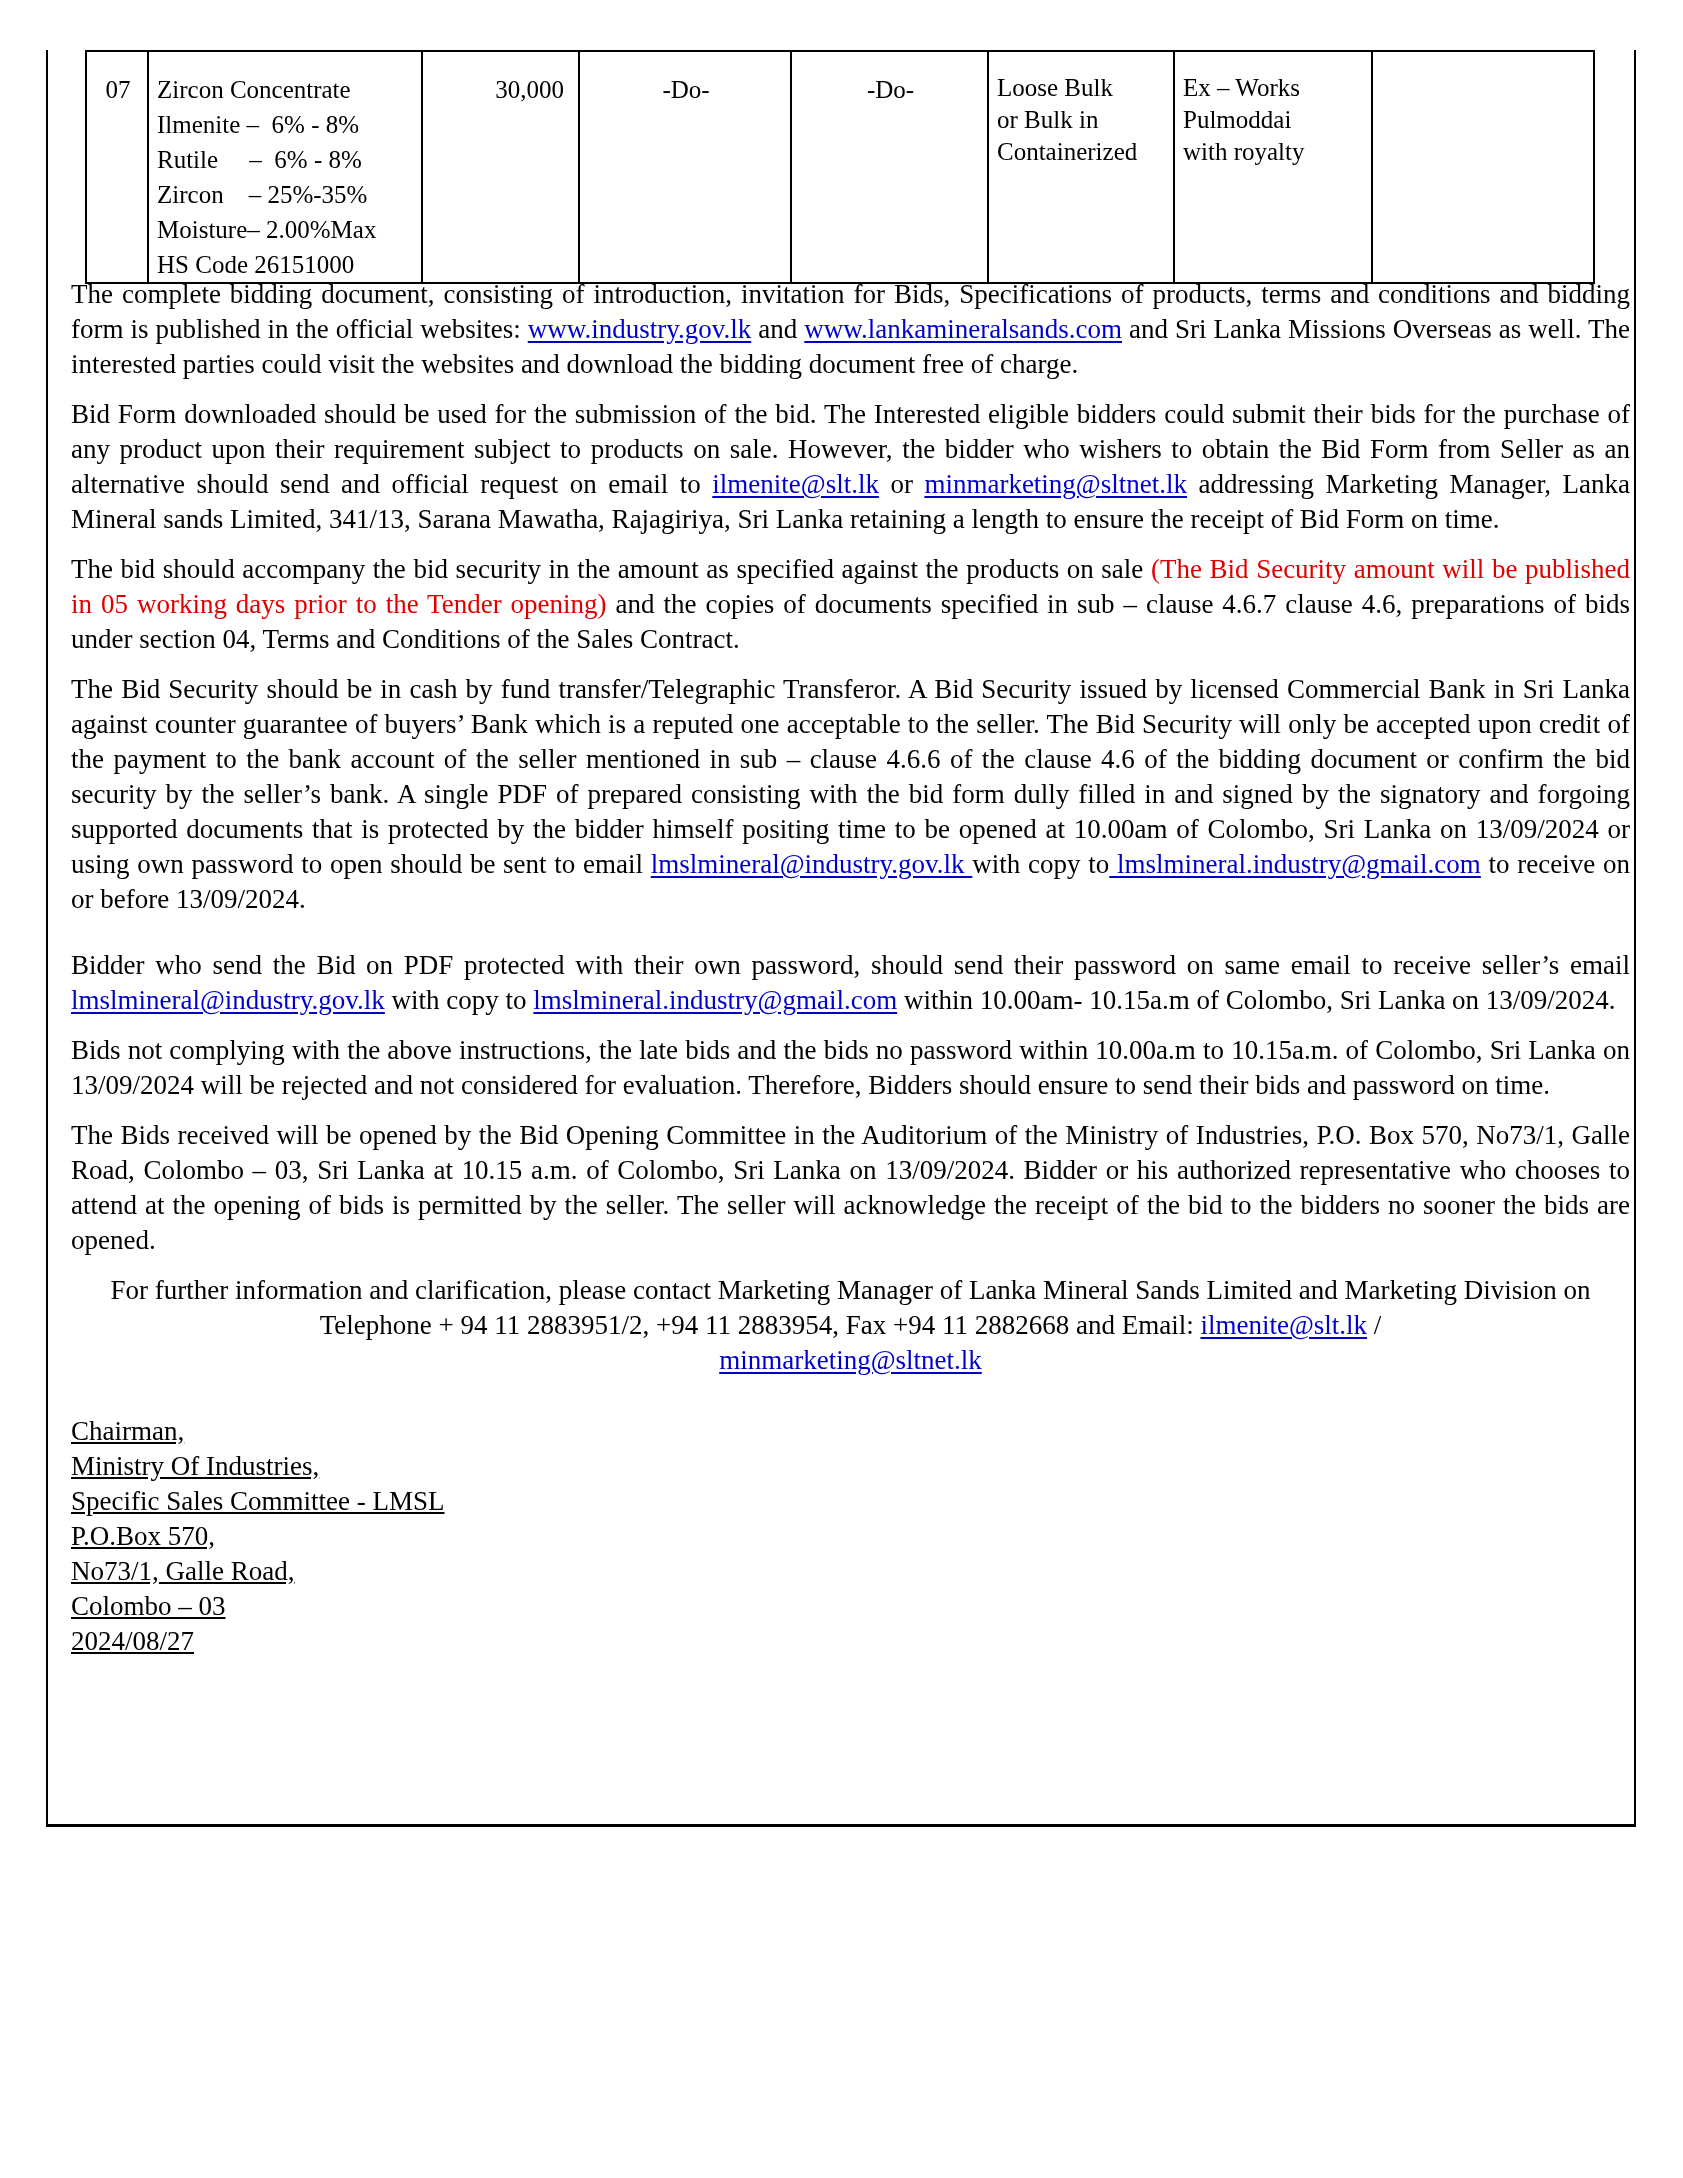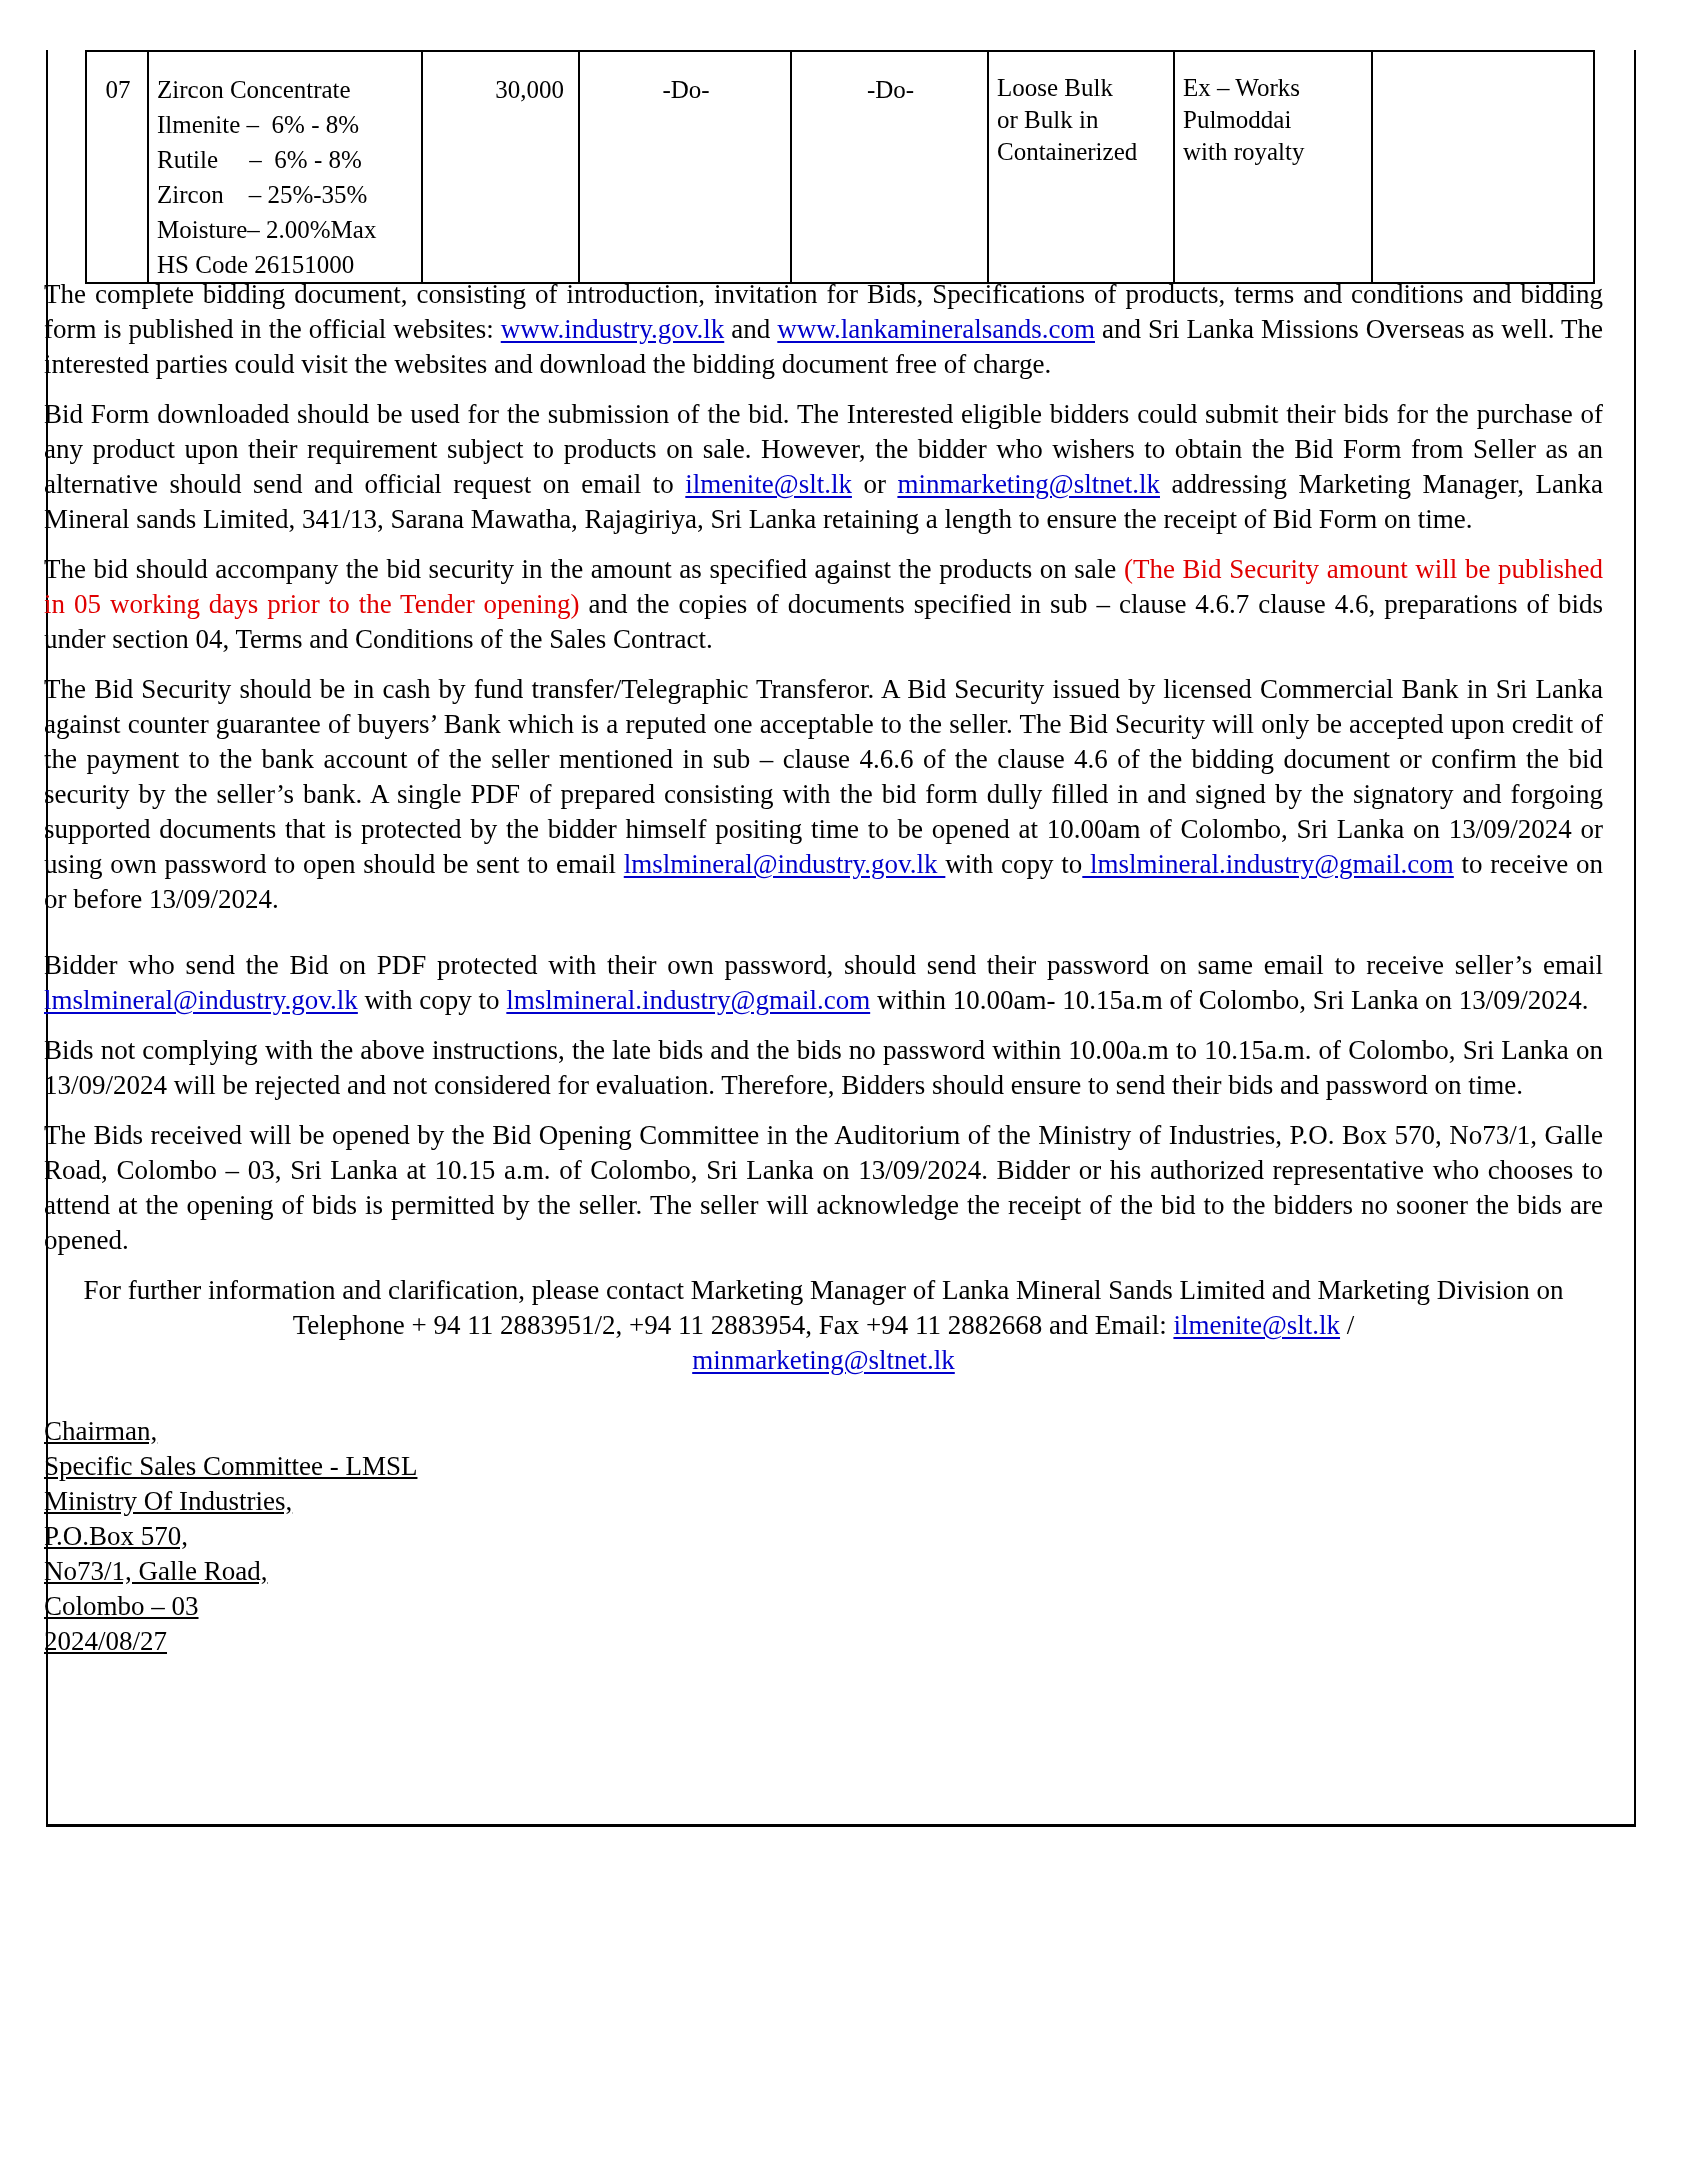--- a/index.html
+++ b/index.html
@@ -12,21 +12,21 @@
   table.spec td { border:2.5px solid #000; vertical-align:top; padding:20px 6px 0 8px; height:202px; }
   .c-no { width:46px; text-align:center; }
   .c-desc { width:258px; }
   .c-qty { width:133px; text-align:right; padding-right:14px !important; }
   .c-do1 { width:196px; text-align:center; }
   .c-do2 { width:181px; text-align:center; }
   .c-pack { width:170px; line-height:32px; }
   .c-deliv { width:182px; line-height:32px; }
   .c-empty { width:206px; }
   .desc-line { display:block; white-space:pre; }
-  .body { position:absolute; left:44px; top:277px; width:1559px; font-size:27px; line-height:35px; }
+  .body { position:absolute; left:71px; top:277px; width:1559px; font-size:27px; line-height:35px; }
   .body p { margin:0 0 15px 0; text-align:justify; }
   .body p.gap { margin-top:31px; }
   .link { color:#0000cc; text-decoration:underline; text-underline-offset:3px; }
   .red { color:#e00000; }
   .sig { margin-top:36px; line-height:35px;text-decoration:underline; }
   .sig div { display:block; }
 </style>
 </head>
 <body>
 
@@ -83,21 +83,21 @@
   </p>
   <p>
     <span>The Bids received will be opened by the Bid Opening Committee in the Auditorium of the Ministry of Industries, P.O. Box 570, No73/1, Galle Road, Colombo – 03, Sri Lanka at 10.15 a.m. of Colombo, Sri Lanka on 13/09/2024. Bidder or his authorized representative who chooses to attend at the opening of bids is permitted by the seller. The seller will acknowledge the receipt of the bid to the bidders no sooner the bids are opened.</span>
   </p>
   <p style="text-align:center;">
     <span>For further information and clarification, please contact Marketing Manager of Lanka Mineral Sands Limited and Marketing Division on Telephone + 94 11 2883951/2, +94 11 2883954, Fax +94 11 2882668 and Email: </span><a class="link">ilmenite@slt.lk</a><span> / </span><br><a class="link">minmarketing@sltnet.lk</a>
   </p>
 
   <div class="sig">
     <div>Chairman,</div>
+    <div>Ministry Of Industries,</div>
     <div>Specific Sales Committee - LMSL</div>
-    <div>Ministry Of Industries,</div>
     <div>P.O.Box 570,</div>
     <div>No73/1, Galle Road,</div>
     <div>Colombo – 03</div>
     <div>2024/08/27</div>
   </div>
 </div>
 
 
 </body></html>

